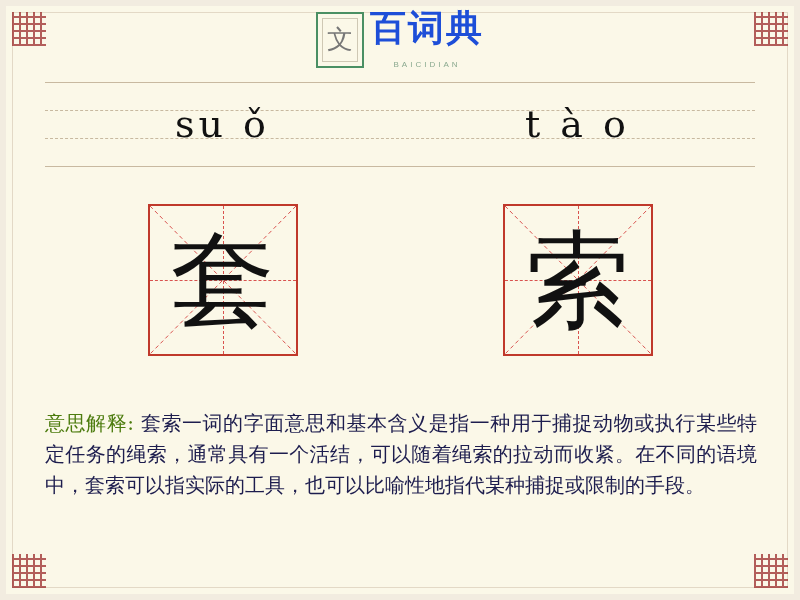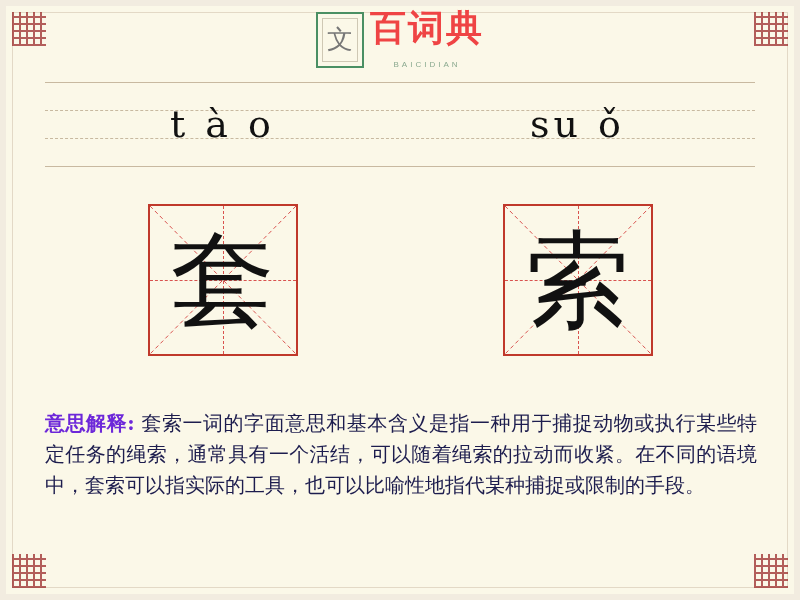--- a/index.html
+++ b/index.html
@@ -83,21 +83,21 @@
     border: 1px solid #cfc8b4;
   }
   .logo-text {
     display: flex;
     flex-direction: column;
     align-items: center;
     line-height: 1;
   }
   .logo-cn {
     font-size: 36px;
-    color: #ef4444;
+    color: #1d4ed8;
     font-weight: bold;
     letter-spacing: 2px;
     font-family: "DejaVu Sans", sans-serif;
     text-align: right;
   }
   .logo-en {
     font-size: 8px;
     color: #8aa98f;
     letter-spacing: 3px;
     margin-top: 15px;
@@ -203,22 +203,22 @@
     left: 45px;
     top: 408px;
     width: 712px;
     color: #1d1d4e;
     font-size: 20px;
     line-height: 1.55;
     font-family: "DejaVu Serif", serif;
     text-align: justify;
   }
   .explain .label {
-    font-weight: bold;
-    color: #6d28d9;
+    font-weight: normal;
+    color: #4d7c0f;
   }
 </style>
 </head>
 <body>
 
 <div class="page">
 
   <div class="border-frame"></div>
   <div class="corner tl"></div>
   <div class="corner tr"></div>
@@ -236,22 +236,22 @@
   </div>
 
   <div class="staff">
     <div class="line l1"></div>
     <div class="line l2"></div>
     <div class="line l3"></div>
     <div class="line l4"></div>
   </div>
 
   <div class="pinyin-row">
+    <div class="pinyin-cell">su ǒ</div>
     <div class="pinyin-cell">t à o</div>
-    <div class="pinyin-cell">su ǒ</div>
   </div>
 
   <div class="chars">
     <div class="char-cell">
       <div class="tianzi">
         <div class="diag1">
           <svg width="146" height="148" viewBox="0 0 146 148">
             <line x1="0" y1="0" x2="146" y2="148" stroke="#d9534f" stroke-width="1" stroke-dasharray="4 3"></line>
             <line x1="146" y1="0" x2="0" y2="148" stroke="#d9534f" stroke-width="1" stroke-dasharray="4 3"></line>
           </svg>

